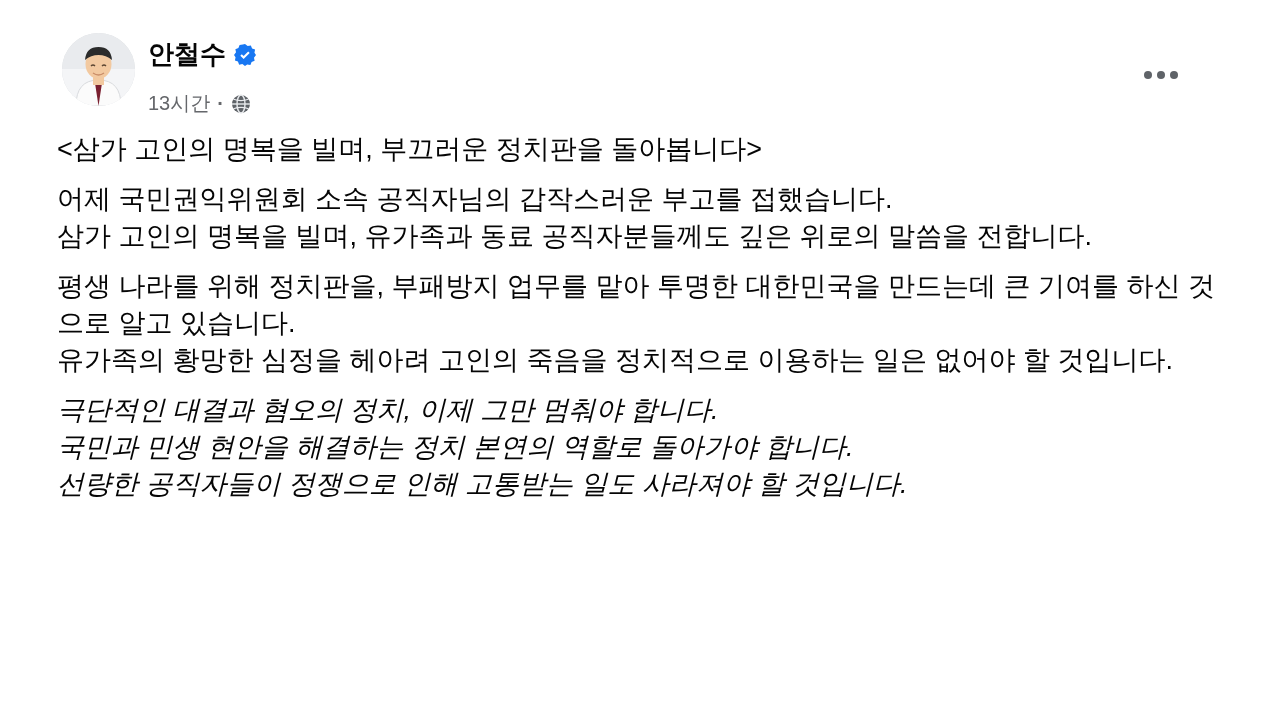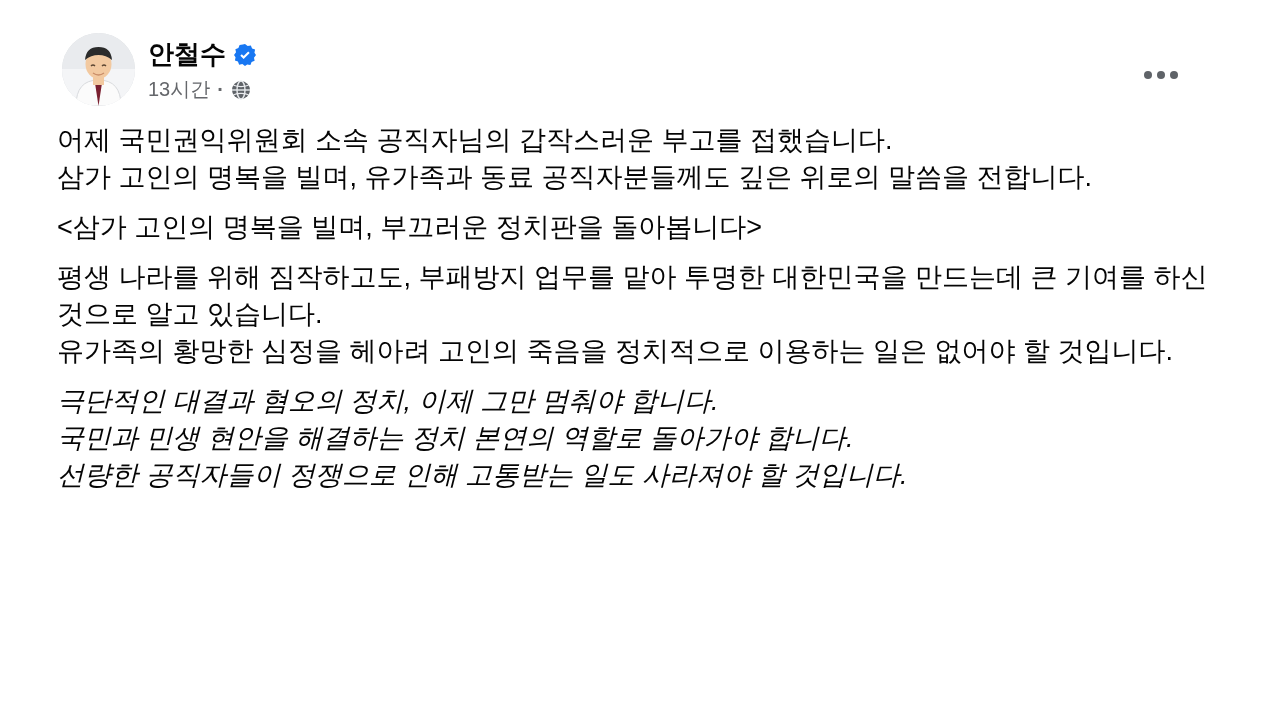--- a/index.html
+++ b/index.html
@@ -55,21 +55,21 @@
   .verified-badge {
     width: 22px;
     height: 22px;
     display: inline-block;
     margin-top: 2px;
   }
   .meta-row {
     display: flex;
     align-items: center;
     gap: 7px;
-    margin-top: 8px;
+    margin-top: 22px;
     color: #65676b;
     font-size: 20px;
     line-height: 24px;
   }
   .timestamp { cursor: pointer; }
   .meta-sep { font-weight: 700; }
   .globe-icon { width: 20px; height: 20px; display: inline-block; margin-top: 2px; }
   .more-btn {
     position: absolute;
     right: 44px;
@@ -154,24 +154,24 @@
 
       <button class="more-btn" aria-label="more options">
         <span class="dot"></span>
         <span class="dot"></span>
         <span class="dot"></span>
       </button>
 
     </div>
 
     <div class="post-body">
+      <p>&lt;삼가 고인의 명복을 빌며, 부끄러운 정치판을 돌아봅니다&gt;</p>
       <p>어제 국민권익위원회 소속 공직자님의 갑작스러운 부고를 접했습니다.
 삼가 고인의 명복을 빌며, 유가족과 동료 공직자분들께도 깊은 위로의 말씀을 전합니다.</p>
-      <p>&lt;삼가 고인의 명복을 빌며, 부끄러운 정치판을 돌아봅니다&gt;</p>
-      <p>평생 나라를 위해 짐작하고도, 부패방지 업무를 맡아 투명한 대한민국을 만드는데 큰 기여를 하신 것으로 알고 있습니다.
+      <p>평생 나라를 위해 정치판을, 부패방지 업무를 맡아 투명한 대한민국을 만드는데 큰 기여를 하신 것으로 알고 있습니다.
 유가족의 황망한 심정을 헤아려 고인의 죽음을 정치적으로 이용하는 일은 없어야 할 것입니다.</p>
       <p>극단적인 대결과 혐오의 정치, 이제 그만 멈춰야 합니다.
 국민과 민생 현안을 해결하는 정치 본연의 역할로 돌아가야 합니다.
 선량한 공직자들이 정쟁으로 인해 고통받는 일도 사라져야 할 것입니다.</p>
     </div>
 
   </div>
 </div>
 
 </body></html>

